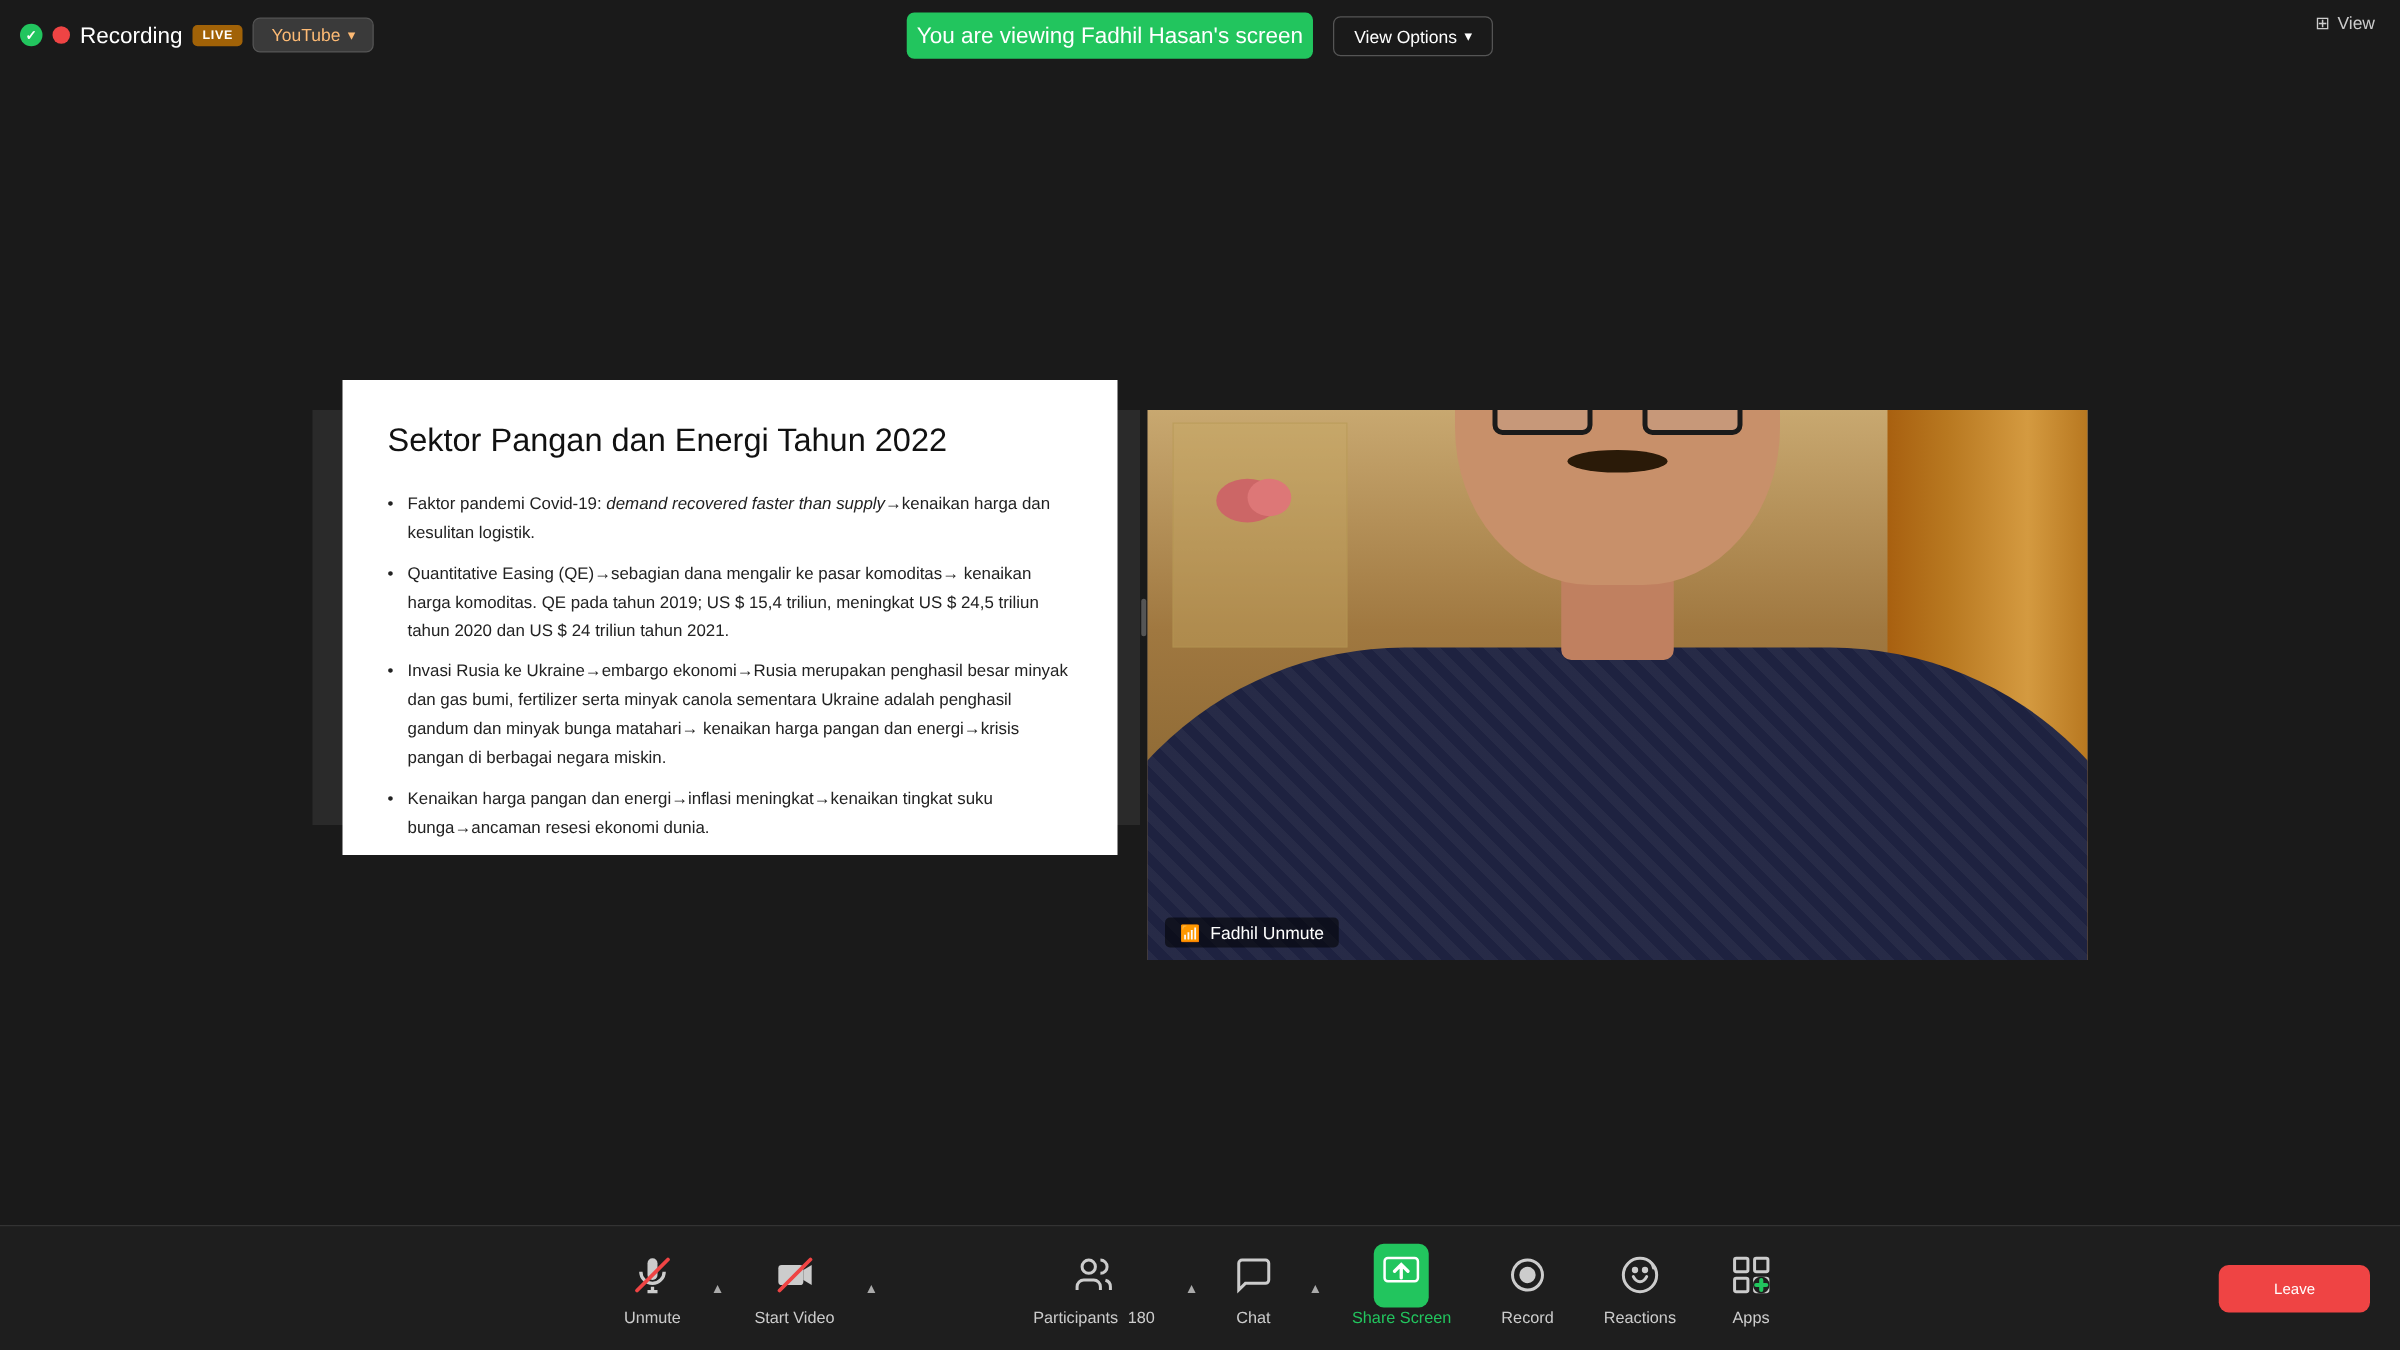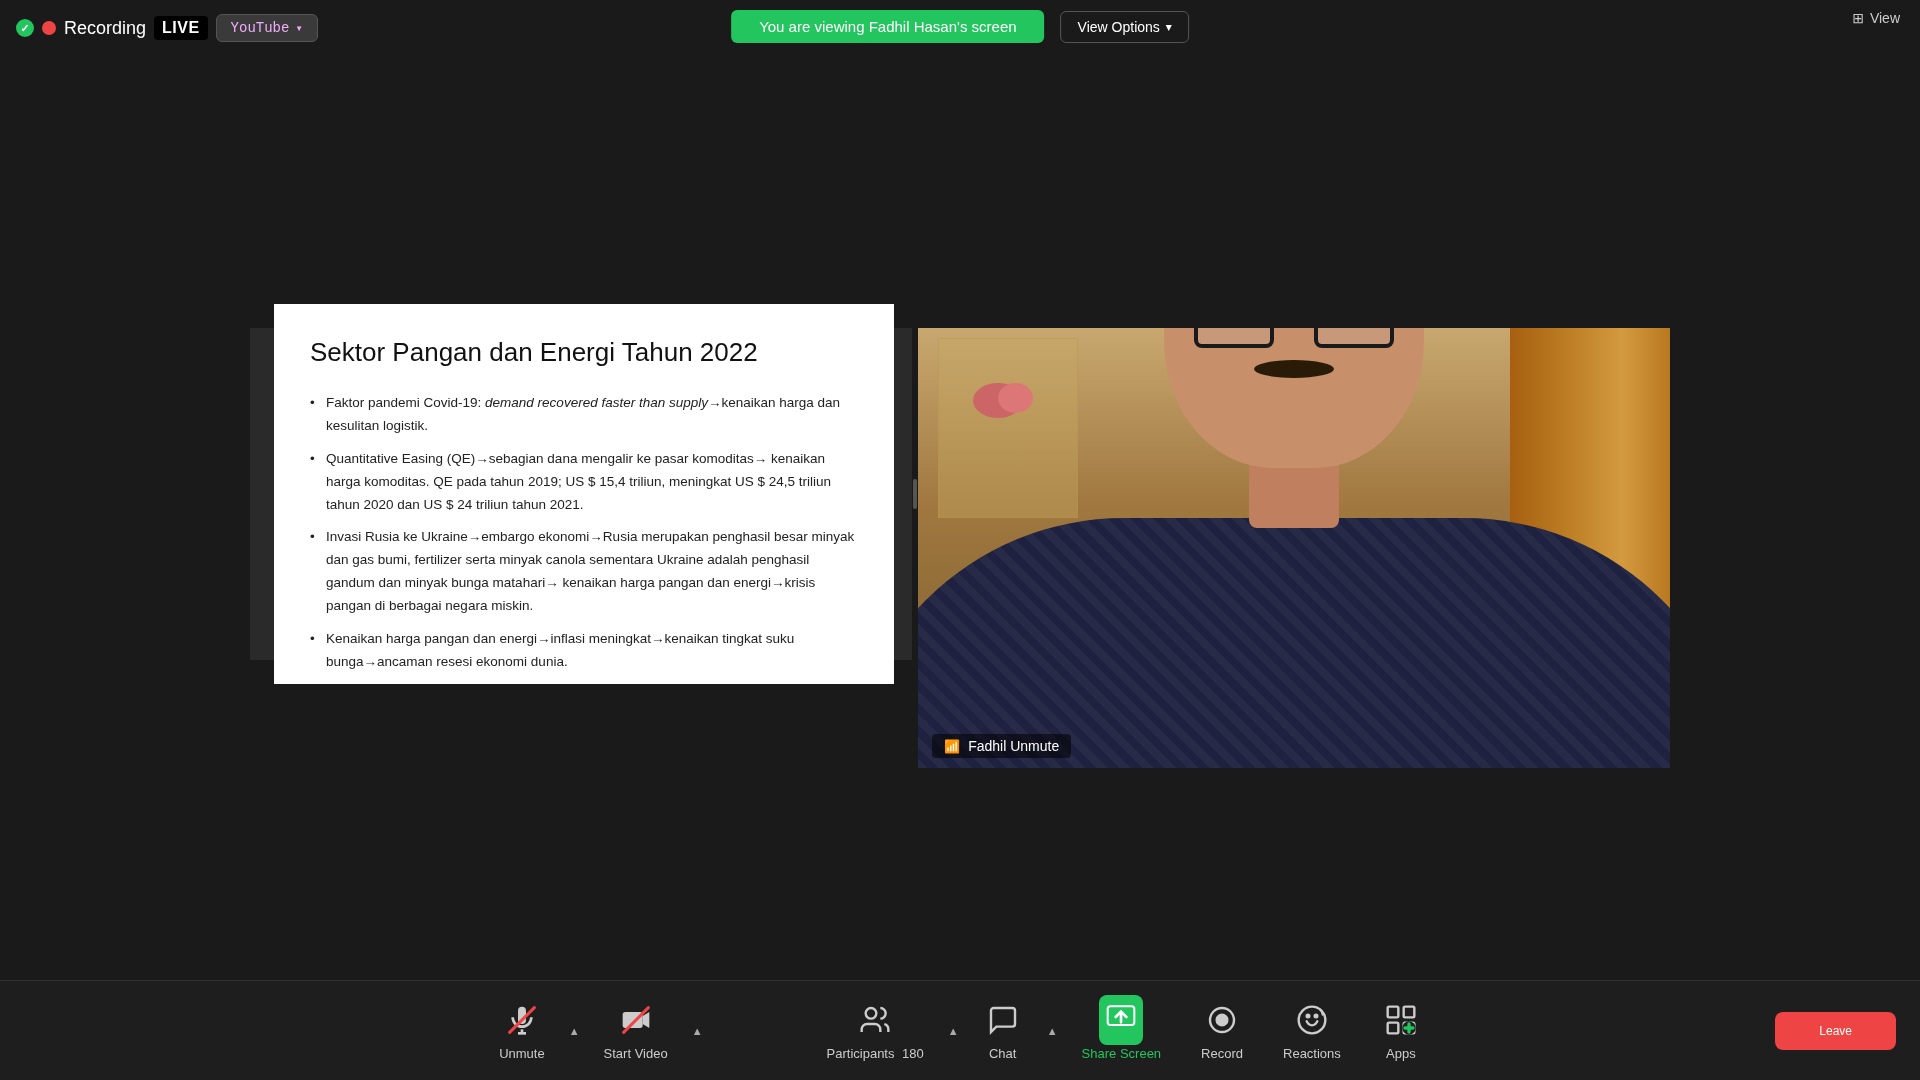--- a/index.html
+++ b/index.html
@@ -49,64 +49,63 @@
       background: #ef4444;
       border-radius: 50%;
     }
 
     .recording-text {
       color: #fff;
       font-size: 18px;
     }
 
     .live-badge {
-      background: #000000;
-      color: #fff;
-      font-size: 16px;
+      background: #a16207;
+      color: #fff;
+      font-size: 10px;
       font-weight: bold;
       padding: 3px 8px;
       border-radius: 4px;
       letter-spacing: 0.5px;
     }
 
     .youtube-btn {
       background: #3a3a3a;
-      color: #f0abfc;
+      color: #fdba74;
       border: 1px solid #555;
       border-radius: 6px;
       padding: 5px 14px;
       font-size: 14px;
       display: flex;
       align-items: center;
       gap: 6px;
       cursor: pointer;
-      font-family: Liberation Mono, monospace;
     }
 
     .youtube-btn::after {
       content: '▾';
       font-size: 12px;
     }
 
     .center-banner {
       position: absolute;
       top: 10px;
       left: 50%;
       transform: translateX(-50%);
       display: flex;
       align-items: center;
       gap: 16px;
     }
 
     .viewing-banner {
       background: #22c55e;
       color: #fff;
-      font-size: 15px;
+      font-size: 18px;
       font-weight: 500;
-      padding: 8px 28px;
+      padding: 8px 8px;
       border-radius: 6px;
     }
 
     .view-options-btn {
       background: transparent;
       color: #fff;
       border: 1px solid #555;
       border-radius: 6px;
       padding: 7px 16px;
       font-size: 14px;

